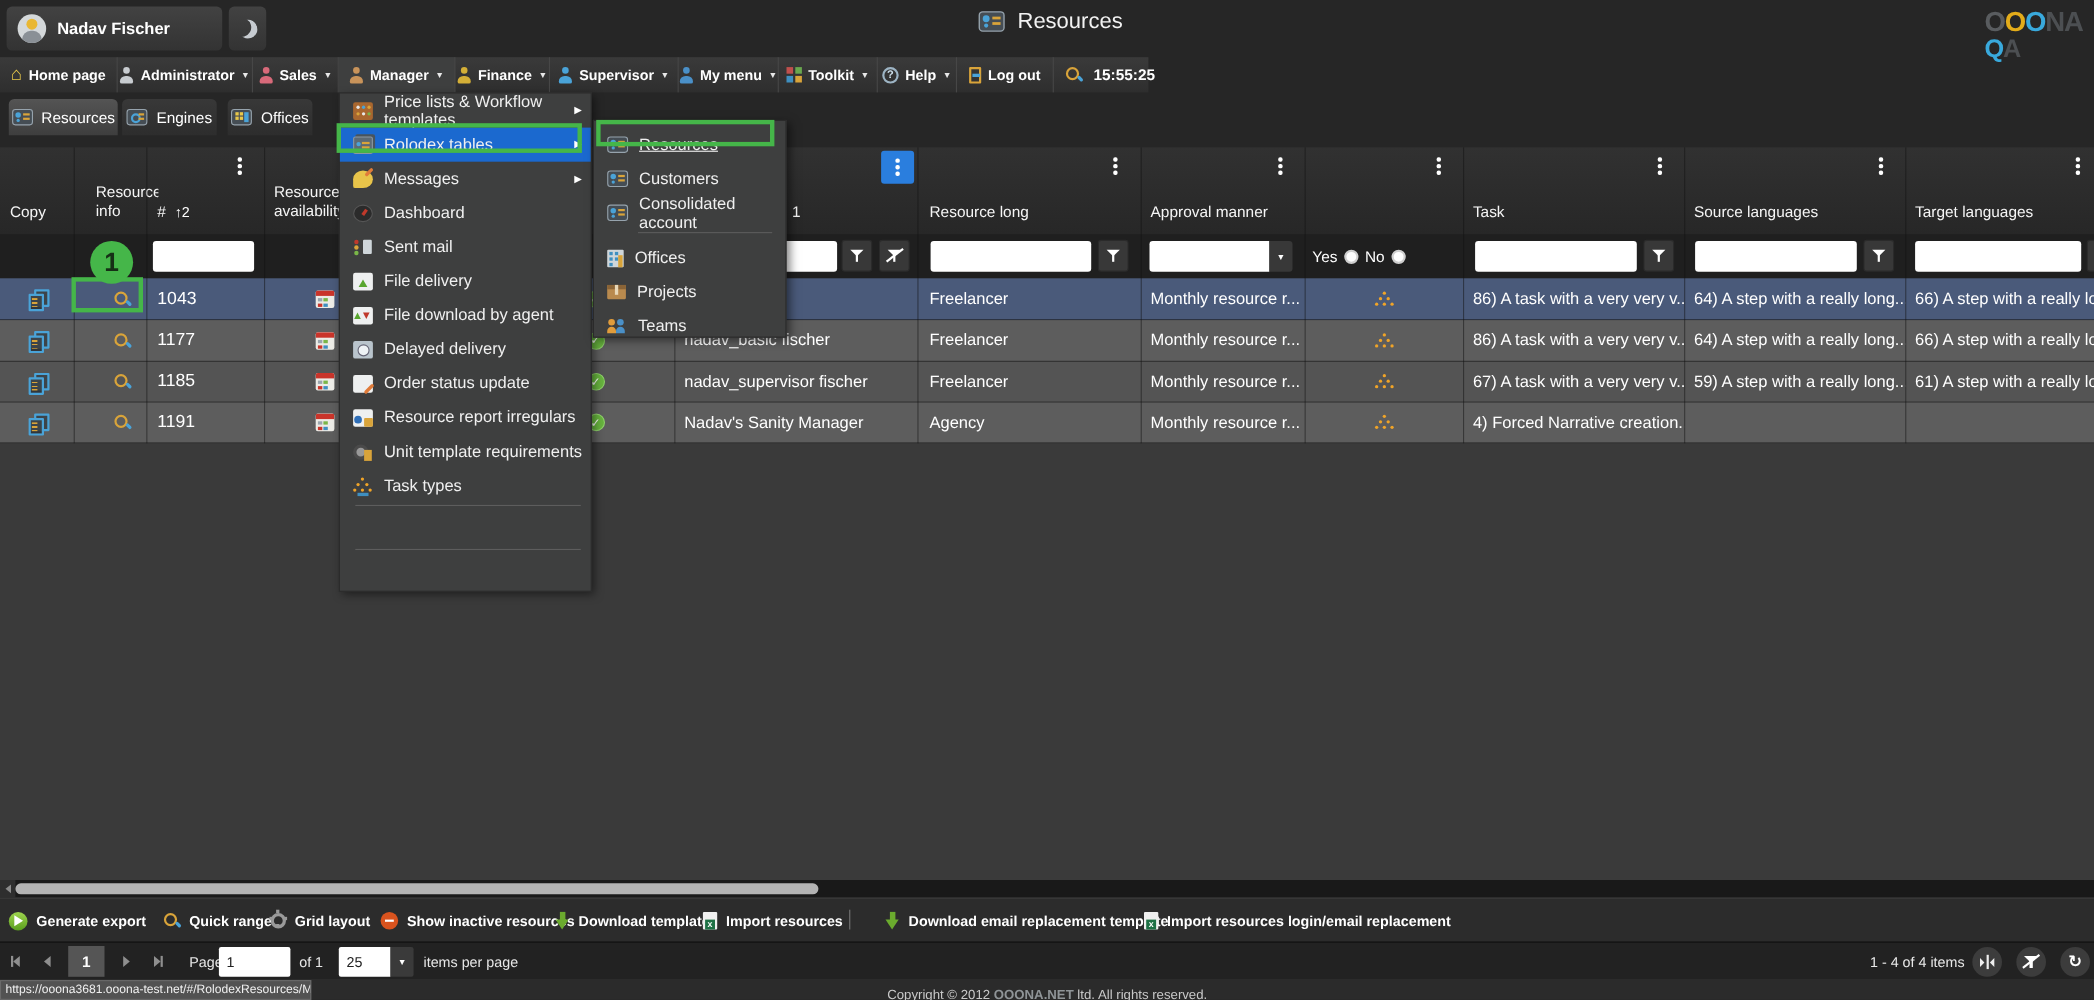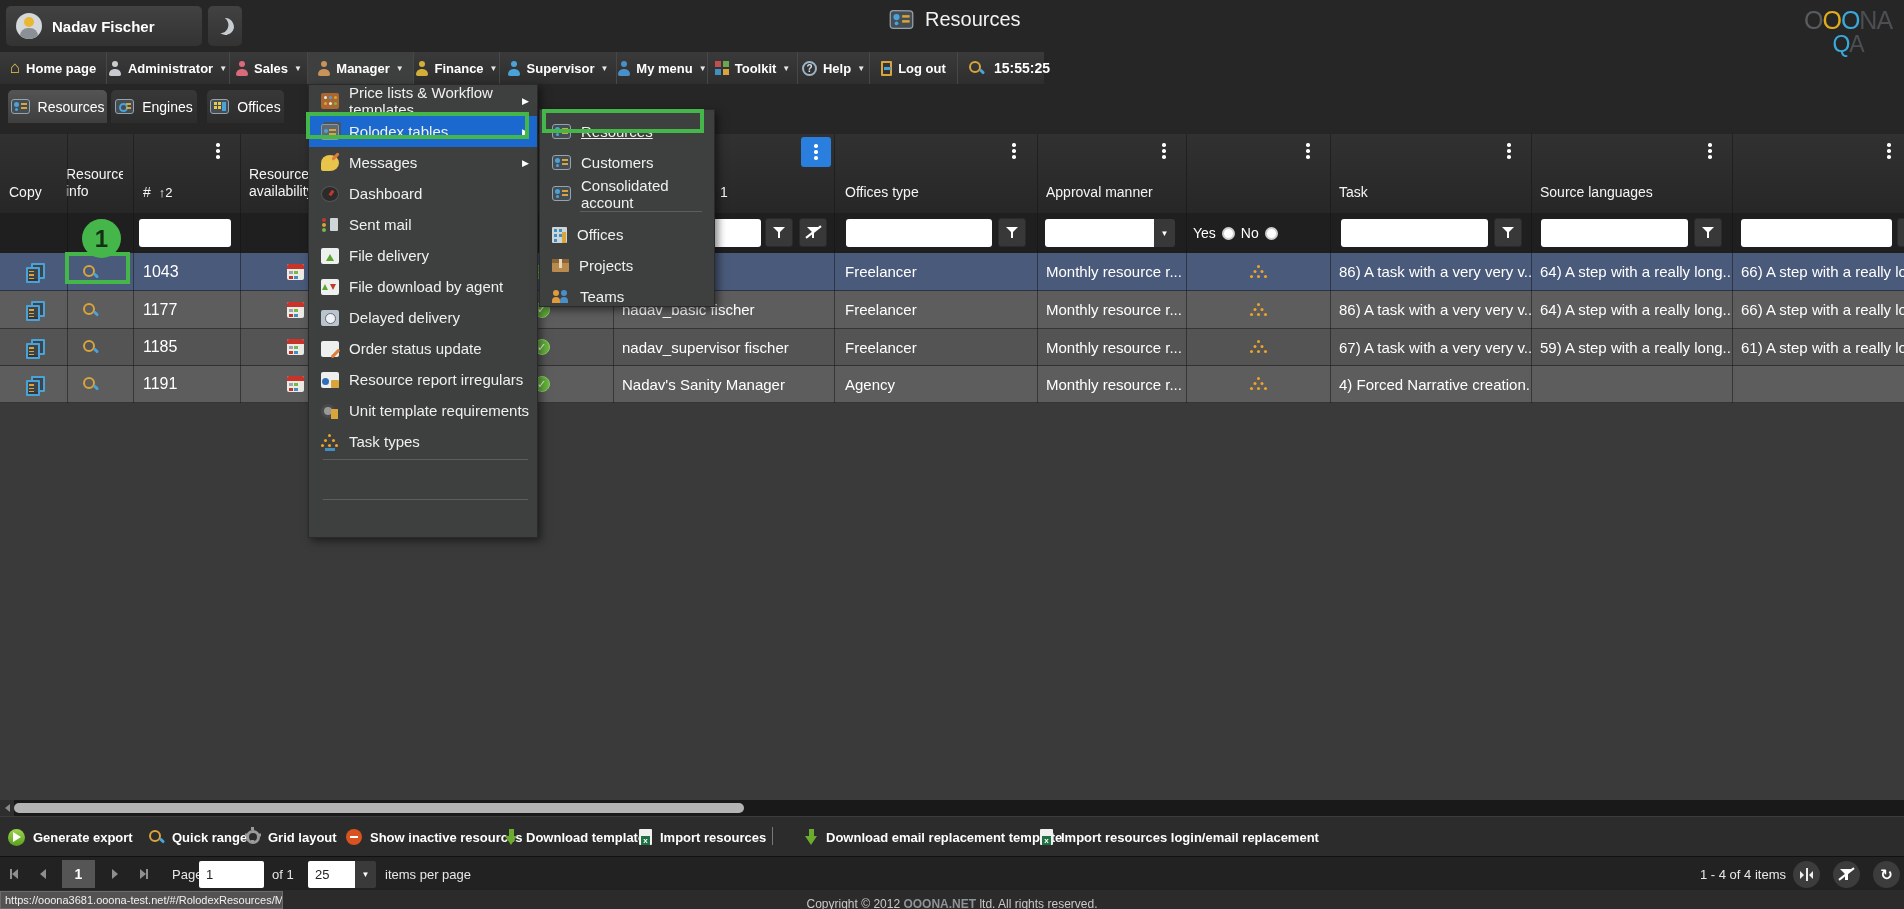--- a/index.html
+++ b/index.html
@@ -11,21 +11,21 @@
   
   .user-chip { position:absolute; left:6px; top:6px; width:196px; height:40px; background:linear-gradient(#424242,#333); border-radius:5px; display:flex; align-items:center; gap:10px; padding-left:10px; cursor:pointer; }
   .avatar { width:26px; height:26px; border-radius:50%; background:#d4d8da; position:relative; overflow:hidden; flex:none; }
   .avatar::before { content:""; position:absolute; left:8px; top:4px; width:10px; height:10px; border-radius:50%; background:#e9b732; }
   .avatar::after { content:""; position:absolute; left:4px; top:15px; width:18px; height:12px; border-radius:8px 8px 0 0; background:#8a9096; }
   .user-name { color:#fff; font-size:15px; font-weight:bold; }
   .moon-btn { position:absolute; left:208px; top:6px; width:34px; height:40px; background:linear-gradient(#424242,#333); border-radius:5px; display:flex; align-items:center; justify-content:center; cursor:pointer; }
   .moon { width:17px; height:17px; border-radius:50%; box-shadow:inset -5px -3px 0 0 #c7ccd1; transform:rotate(-15deg); }
   .page-title-wrap { position:absolute; left:892px; top:8px; display:flex; align-items:center; gap:14px; }
   .page-title { color:#f2f2f2; font-size:20px; }
-  .logo { position:absolute; left:1804px; top:8px; text-align:center; line-height:24px; font-weight:normal; letter-spacing:-1px; font-size:25px; }
+  .logo { position:absolute; left:1804px; top:8px; line-height:24px; font-weight:bold; letter-spacing:-1px; font-size:25px; }
   .logo .row2 { font-size:23px; }
   .lg-gray { color:#595c5f; } .lg-dgray { color:#4c4f52; } .lg-yellow { color:#e3ac1a; } .lg-blue { color:#39a9dc; }
 
   
   .navbar { position:absolute; left:0; top:52px; width:1044px; height:32px; background:linear-gradient(#3a3a3a,#2e2e2e); }
   .nav-item { position:absolute; top:0; height:32px; display:flex; align-items:center; justify-content:center; gap:6px; color:#fff; font-size:13px; font-weight:bold; border-right:1px solid #474747; cursor:pointer; }
   .nav-item.open { background:#3e3f3f; }
   .nav-caret { font-size:8px; color:#e8e8e8; }
   .nav-time { position:absolute; top:0; height:32px; display:flex; align-items:center; color:#fff; font-size:14px; font-weight:bold; }
 
@@ -59,21 +59,21 @@
   .i-bldcard::after { content:""; position:absolute; right:2px; top:2px; width:4px; height:9px; background:#4aa3d8; }
 
   
   .thead { position:absolute; left:0; top:134px; width:1904px; height:79px; background:linear-gradient(#313131,#272727); }
   .tfilter { position:absolute; left:0; top:213px; width:1904px; height:40px; background:#1f1f1f; }
   .trow { position:absolute; left:0; width:1904px; border-bottom:1px solid rgba(20,20,20,.55); }
   .below-rows { position:absolute; left:0; top:403px; width:1904px; height:397px; background:#3a3a3a; }
   .cell { position:absolute; top:0; height:100%; display:flex; align-items:center; overflow:hidden; white-space:nowrap; color:#fff; font-size:15px; }
   .hcell { position:absolute; top:0; height:100%; display:flex; align-items:flex-end; padding-bottom:13px; color:#f5f5f5; font-size:14px; overflow:hidden; }
   .hcell.wrap { white-space:normal; line-height:17px; }
-  .c-copy{left:0;width:67px} .c-info{left:57px;width:66px} .c-num{left:133px;width:107px}
+  .c-copy{left:0;width:67px} .c-info{left:78px;width:66px} .c-num{left:133px;width:107px}
   .c-avail{left:240px;width:110px} .c-check{left:470px;width:143px}
   .c-one{left:613px;width:221px} .c-type{left:834px;width:203px} .c-appr{left:1037px;width:149px}
   .c-conn{left:1186px;width:144px} .c-task{left:1330px;width:201px} .c-src{left:1531px;width:201px}
   .c-tgt{left:1732px;width:172px}
   .pad { padding-left:9px; }
   .center { justify-content:center; }
   .vline { position:absolute; top:134px; height:269px; width:1px; background:rgba(18,18,18,.5); z-index:3; }
   .hdots { position:absolute; top:9px; width:4px; height:18px; }
   .hdots::before { content:""; position:absolute; left:0; top:0; width:3.5px; height:3.5px; border-radius:50%; background:#fff; box-shadow:0 6px 0 #fff,0 12px 0 #fff; }
   .col-menu-blue { position:absolute; width:30px; height:30px; background:#2a7ede; border-radius:3px; display:flex; justify-content:center; padding-top:7px; cursor:pointer; }
@@ -294,24 +294,25 @@
 
   <div class="thead">
     <div class="hcell c-copy pad">Copy</div>
     <div class="hcell c-info pad wrap">Resource info</div>
     <div class="hcell c-num" style="padding-left:10px">
       <span>#</span>
       <span class="sort-tag">↑2</span>
     </div>
     <div class="hcell c-avail pad wrap">Resource availability</div>
     <div class="hcell c-one" style="padding-left:107px">1</div>
-    <div class="hcell c-type" style="padding-left:11px">Offices type</div>
+    <div class="hcell c-type" style="padding-left:11px">Resource long</div>
     <div class="hcell c-appr pad">Approval manner</div>
     <div class="hcell c-task pad">Task</div>
     <div class="hcell c-src pad">Source languages</div>
+    <div class="hcell c-tgt pad">Target languages</div>
     <span class="hdots" style="left:216px"></span>
     <div class="col-menu-blue" style="left:801px;top:3px"></div>
     <span class="hdots" style="left:1012px"></span>
     <span class="hdots" style="left:1162px"></span>
     <span class="hdots" style="left:1306px"></span>
     <span class="hdots" style="left:1507px"></span>
     <span class="hdots" style="left:1708px"></span>
     <span class="hdots" style="left:1887px"></span>
   </div>
 

